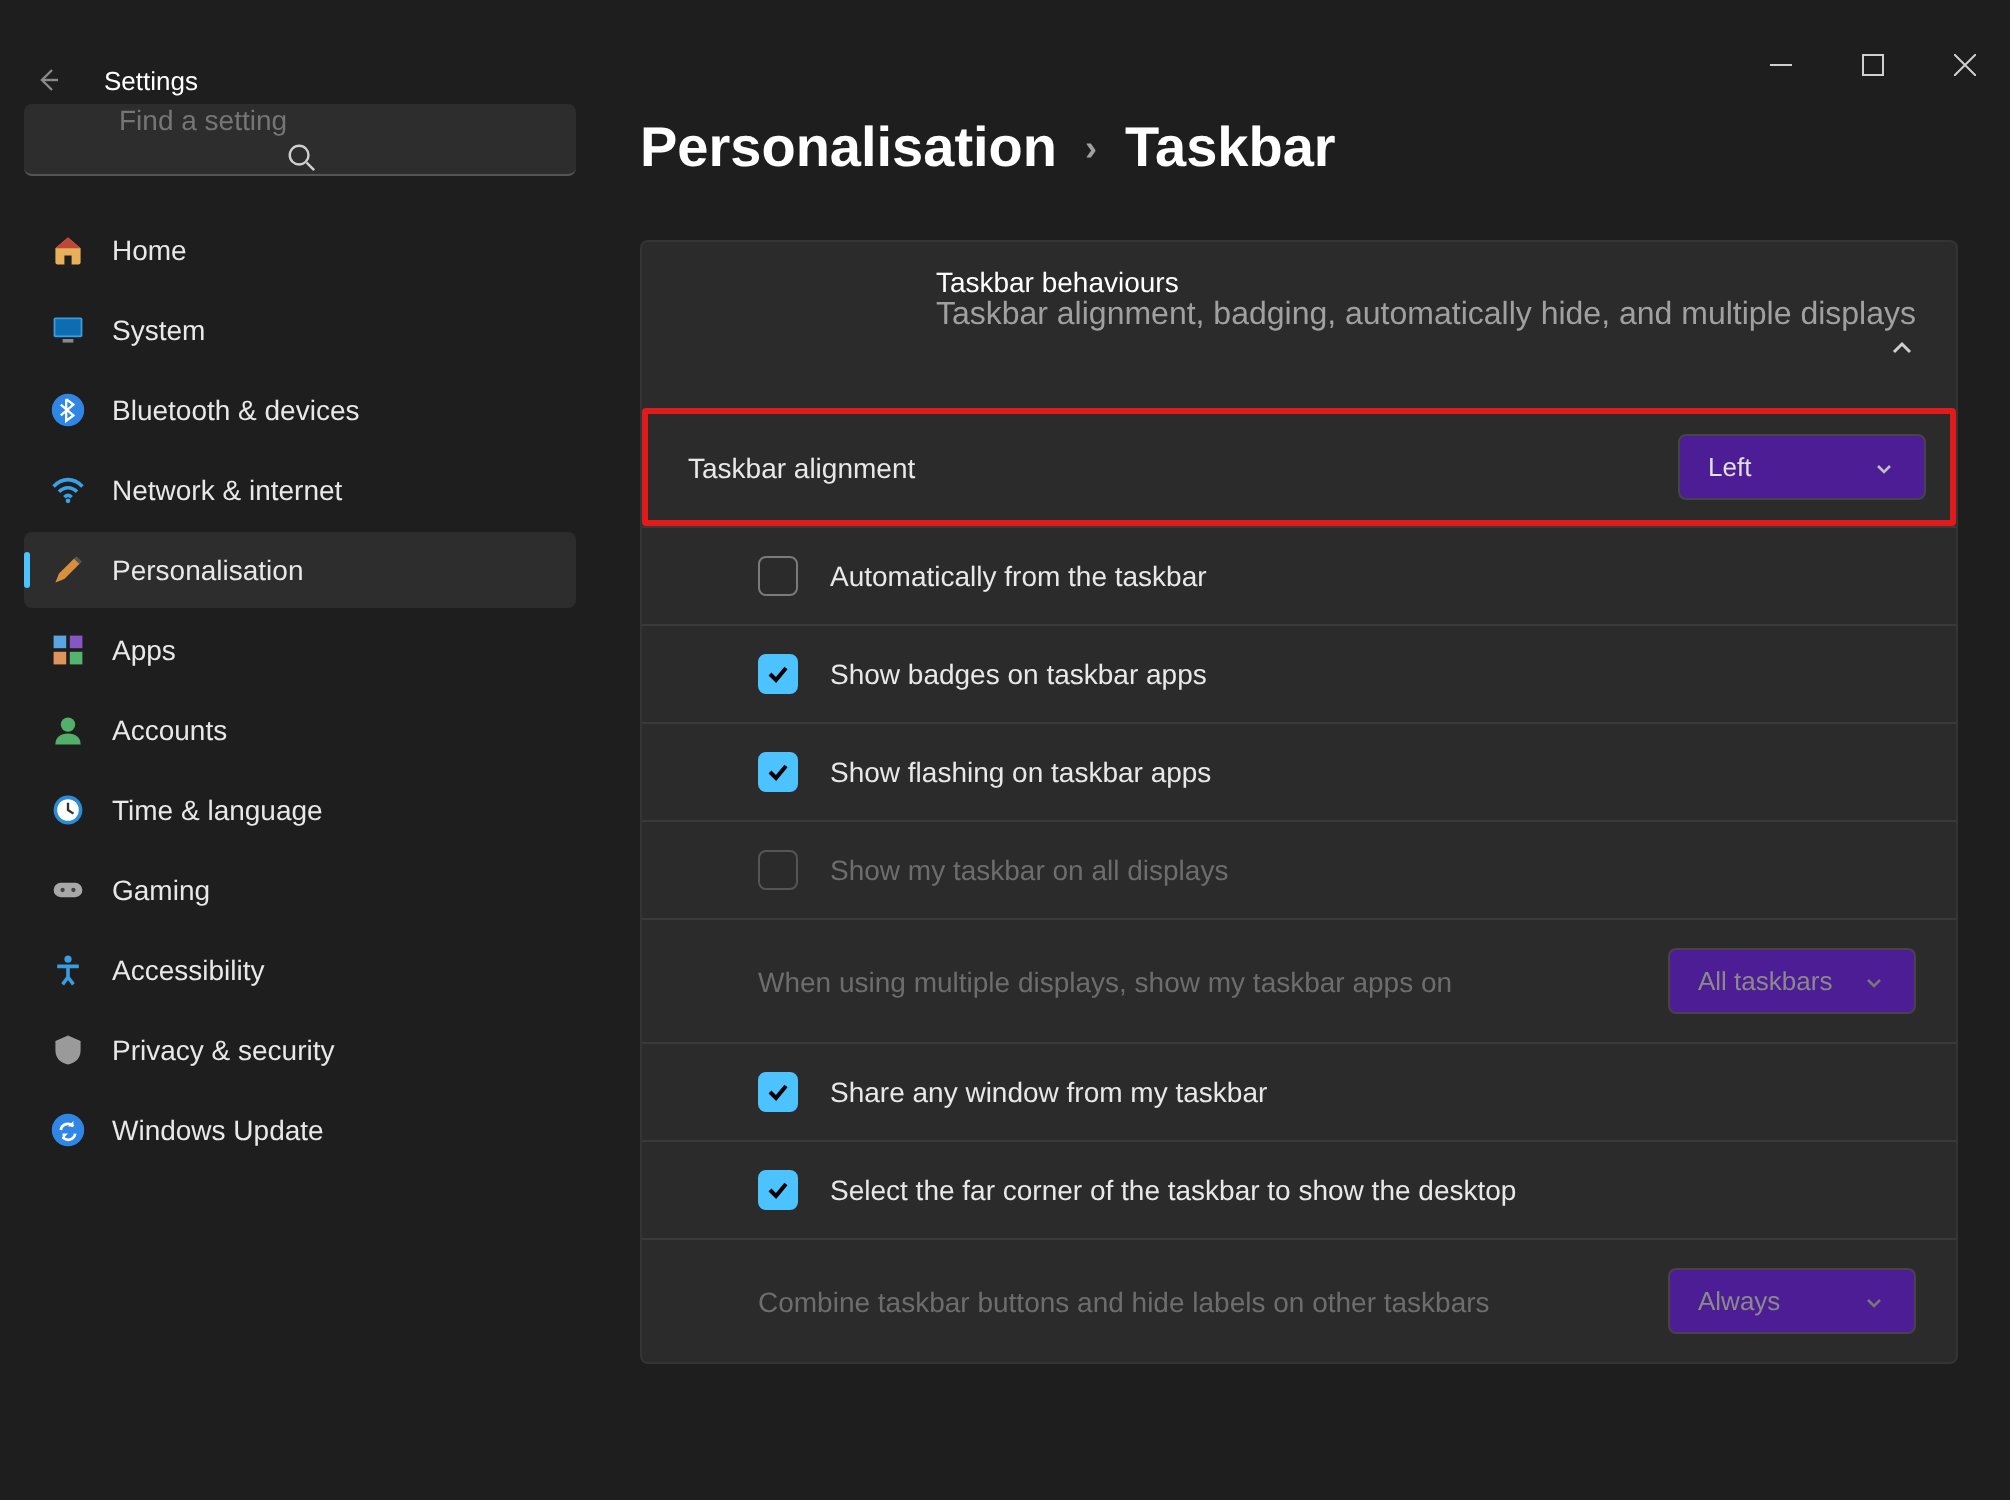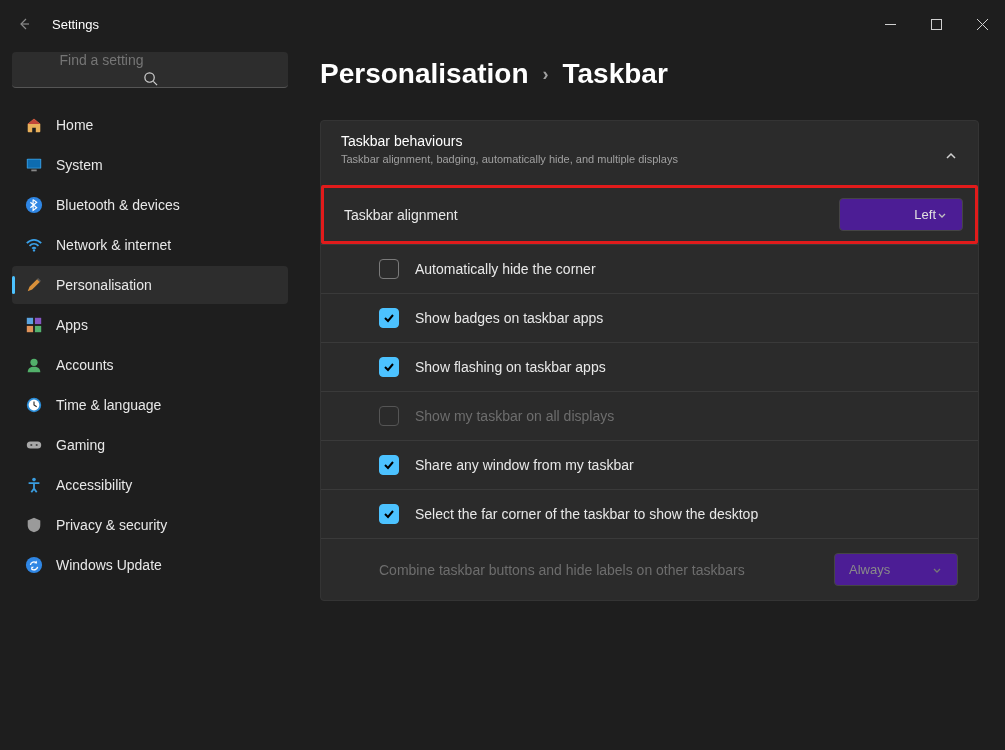--- a/index.html
+++ b/index.html
@@ -5,21 +5,21 @@
 * { box-sizing: border-box; margin: 0; padding: 0; }
 body {
   width: 1005px; height: 750px;
   background: #1e1e1e;
   font-family: "Segoe UI", sans-serif;
   color: #ffffff;
   overflow: hidden;
   position: relative;
 }
 .titlebar {
-  height: 48px; display: flex; align-items: center;
+  height: 48px; display: flex; align-items: flex-end;
 }
 .back-btn { width: 48px; display:flex; align-items:center; justify-content:center; color:#8a8a8a;}
 .title { font-size: 13px; color:#ffffff; margin-left: 4px;}
 .win-controls { margin-left:auto; display:flex; }
 .win-btn { width:46px; height:32px; display:flex; align-items:center; justify-content:center; color:#d0d0d0;}
 .layout { display:flex; height:calc(100% - 48px); }
 
 .sidebar { width: 300px; padding: 4px 12px 12px 12px; }
 .profile { display:flex; align-items:center; gap:14px; padding: 6px 6px 18px 6px;}
 .avatar {
@@ -56,38 +56,37 @@
 }
 .icon { width:20px; height:20px; display:flex; align-items:center; justify-content:center; flex-shrink:0;}
 
 .main { flex:1; padding: 10px 26px 0 20px; overflow:hidden;}
 .breadcrumb { font-size:28px; font-weight:600; display:flex; align-items:center; gap:14px; margin-bottom:30px;}
 .bc-sep { color:#a0a0a0; font-size:18px;}
 .card {
   background:#2b2b2b; border:1px solid #343434; border-radius:4px;
 }
 .card-header {
-  display:flex; align-items:flex-end; padding:12px 20px;
-}
-.card-header-txt small{ font-size:11px; color:#a0a0a0;}
+  display:flex; align-items:flex-end; padding:12px 20px;flex-direction:column;
+}
+.card-header-txt small{ font-size:16px; color:#a0a0a0;}
 .card-header-txt .t{ font-size:14px; }
 .chevron { margin-left:auto; }
 
 .row {
   display:flex; align-items:center;
   padding:14px 20px 14px 58px;
   border-top:1px solid #3a3a3a;
   font-size:14px;
 }
 .row.highlight {
   padding:10px 12px 10px 20px;
   border:3px solid #e11b1b;
   border-radius:2px;
   margin-top:6px;
-  text-align:right;
 }
 .row .label { color:#e8e8e8; }
 .row.disabled .label { color:#6d6d6d; }
 .select {
   margin-left:auto;
   background:#4c1d95; border:1px solid #454545;
   border-radius:4px; padding:8px 14px;
   min-width:124px; display:flex; align-items:center;
   font-size:13px; color:#e0e0e0;
 }
@@ -286,21 +285,21 @@
         <div class="select">
           <span class="sv">Left</span>
           <svg width="12" height="12" viewBox="0 0 12 12">
               <path d="M3 5l3 3 3-3" stroke="#c0c0c0" stroke-width="1.3" fill="none"></path>
             </svg>
         </div>
       </div>
 
       <div class="row">
         <span class="chk"></span>
-        <span class="label">Automatically hide the corner</span>
+        <span class="label">Automatically from the taskbar</span>
       </div>
 
       <div class="row">
         <span class="chk checked">
             <svg width="12" height="12" viewBox="0 0 12 12">
               <path d="M2 6l3 3 5-6" stroke="#000" stroke-width="2" fill="none"></path>
             </svg>
           </span>
         <span class="label">Show badges on taskbar apps</span>
       </div>
@@ -312,20 +311,29 @@
             </svg>
           </span>
         <span class="label">Show flashing on taskbar apps</span>
       </div>
 
       <div class="row disabled">
         <span class="chk disabled"></span>
         <span class="label">Show my taskbar on all displays</span>
       </div>
 
+      <div class="row disabled">
+        <span class="label">When using multiple displays, show my taskbar apps on</span>
+        <div class="select disabled">
+          <span class="sv">All taskbars</span>
+          <svg width="12" height="12" viewBox="0 0 12 12">
+              <path d="M3 5l3 3 3-3" stroke="#777" stroke-width="1.3" fill="none"></path>
+            </svg>
+        </div>
+      </div>
 
       <div class="row">
         <span class="chk checked">
             <svg width="12" height="12" viewBox="0 0 12 12">
               <path d="M2 6l3 3 5-6" stroke="#000" stroke-width="2" fill="none"></path>
             </svg>
           </span>
         <span class="label">Share any window from my taskbar</span>
       </div>
 

